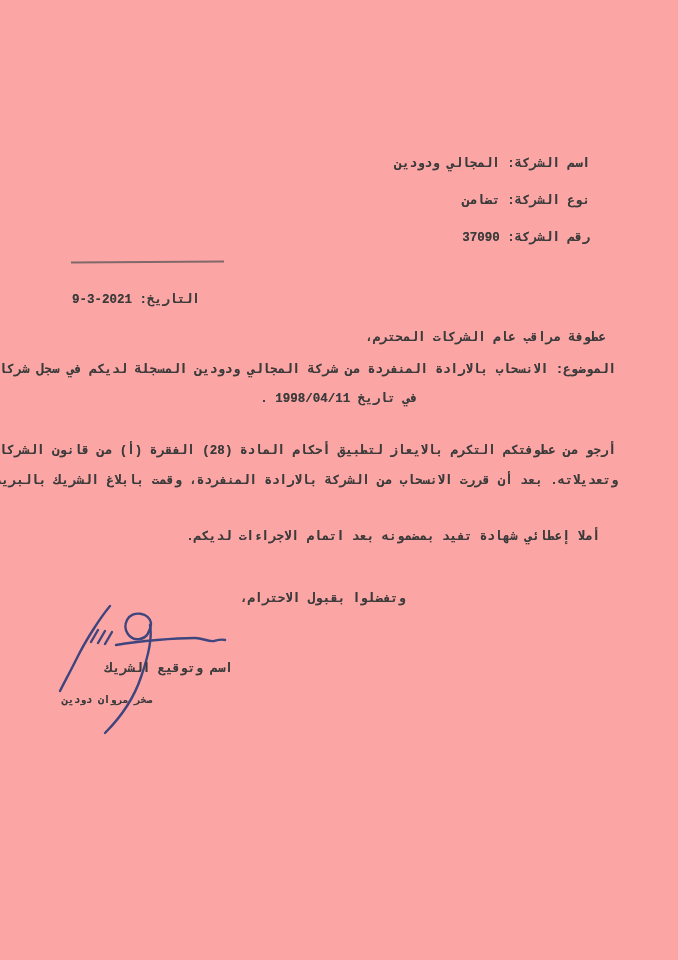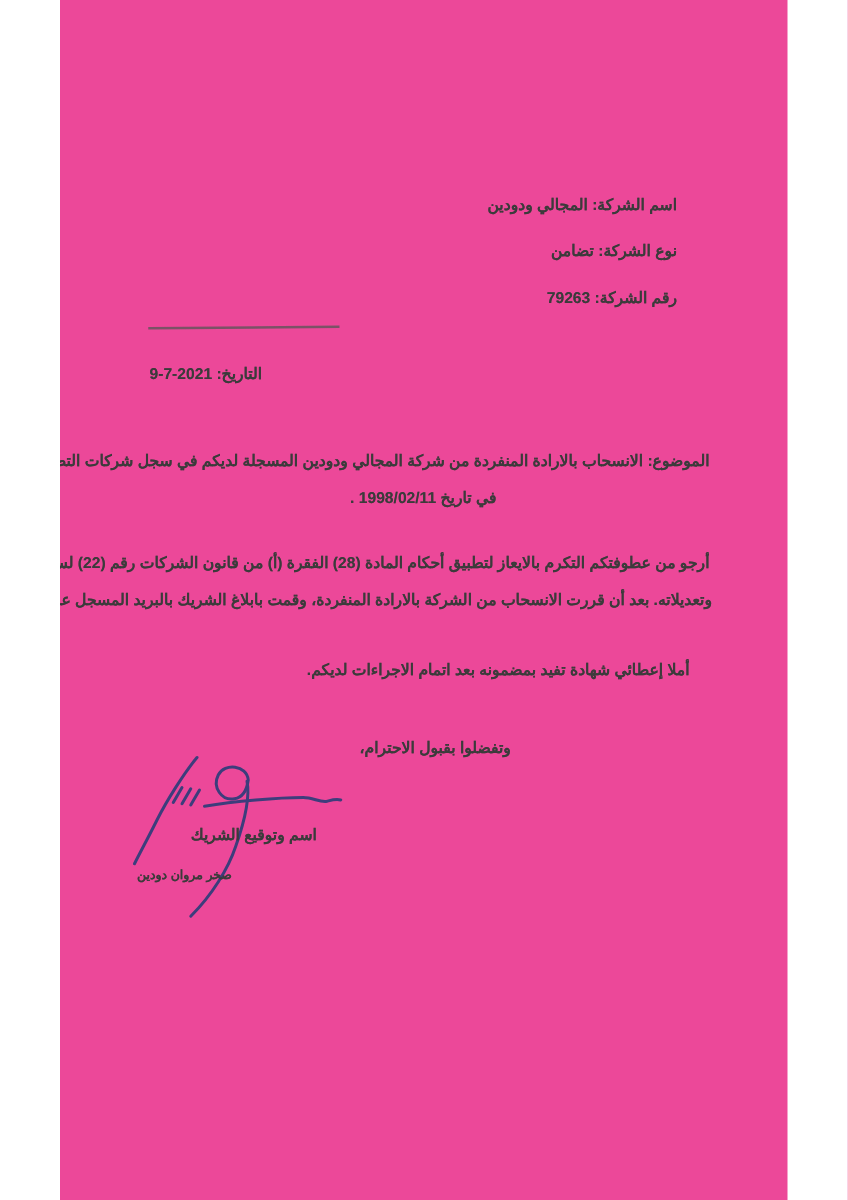--- a/index.html
+++ b/index.html
@@ -1,22 +1,22 @@
 <!DOCTYPE html>
 <html lang="ar" dir="rtl"><head>
 <meta charset="utf-8">
 <style>
   html,body{margin:0;padding:0;background:#ffffff;}
   .page{
     position:relative;
-    width:582px;height:960px;
+    width:678px;height:960px;
     margin:0 auto;
-    background:#ec4899;
+    background:#fca5a5;
     overflow:hidden;
-    font-family:Liberation Sans, sans-serif;
+    font-family:Liberation Mono, monospace;
     color:#3b3b3b;
     direction:rtl;
   }
   .txt{
     position:absolute;
     white-space:nowrap;
     font-weight:700;
     font-size:12.5px;
     letter-spacing:-0.2px;
     text-shadow:0 0 0.4px rgba(60,60,60,0.65);
@@ -46,30 +46,31 @@
   .sig-svg{position:absolute;left:40px;top:598px;}
 </style>
 </head>
 <body>
 
 <div class="page">
 
   <div class="header-block">
     <div>اسم الشركة: المجالي ودودين</div>
     <div>نوع الشركة: تضامن</div>
-    <div>رقم الشركة: 79263</div>
+    <div>رقم الشركة: 37090</div>
   </div>
 
   <div class="divider"></div>
 
-  <div class="txt" style="left:72px;top:291px;">التاريخ: 2021-7-9</div>
+  <div class="txt" style="left:72px;top:291px;">التاريخ: 2021-3-9</div>
 
+  <div class="txt" style="right:72px;top:329px;">عطوفة مراقب عام الشركات المحترم،</div>
 
   <div class="txt" style="right:62px;top:361px;">الموضوع: الانسحاب بالارادة المنفردة من شركة المجالي ودودين المسجلة لديكم في سجل شركات التضامن والتي سجلت</div>
-  <div class="txt centered" style="top:390px;">في تاريخ 1998/02/11 .</div>
+  <div class="txt centered" style="top:390px;">في تاريخ 1998/04/11 .</div>
 
   <div class="txt" style="right:62px;top:442px;">أرجو من عطوفتكم التكرم بالايعاز لتطبيق أحكام المادة (28) الفقرة (أ) من قانون الشركات رقم (22) لسنة 1997</div>
   <div class="txt" style="right:60px;top:472px;">وتعديلاته. بعد أن قررت الانسحاب من الشركة بالارادة المنفردة، وقمت بابلاغ الشريك بالبريد المسجل على عنوانه وفقاً</div>
   <div class="txt" style="right:78px;top:528px;">أملا إعطائي شهادة تفيد بمضمونه بعد اتمام الاجراءات لديكم.</div>
 
   <div class="txt" style="left:240px;top:590px;">وتفضلوا بقبول الاحترام،</div>
 
   <svg class="sig-svg" width="215" height="145" viewBox="0 0 215 145">
     <g fill="none" stroke-width="2.4" stroke-linecap="round" stroke-linejoin="round" opacity="0.92" stroke="#2f3d7a">
       <path d="M70,8 C60,20 46,42 38,58 C30,74 25,83 20,93"></path>

